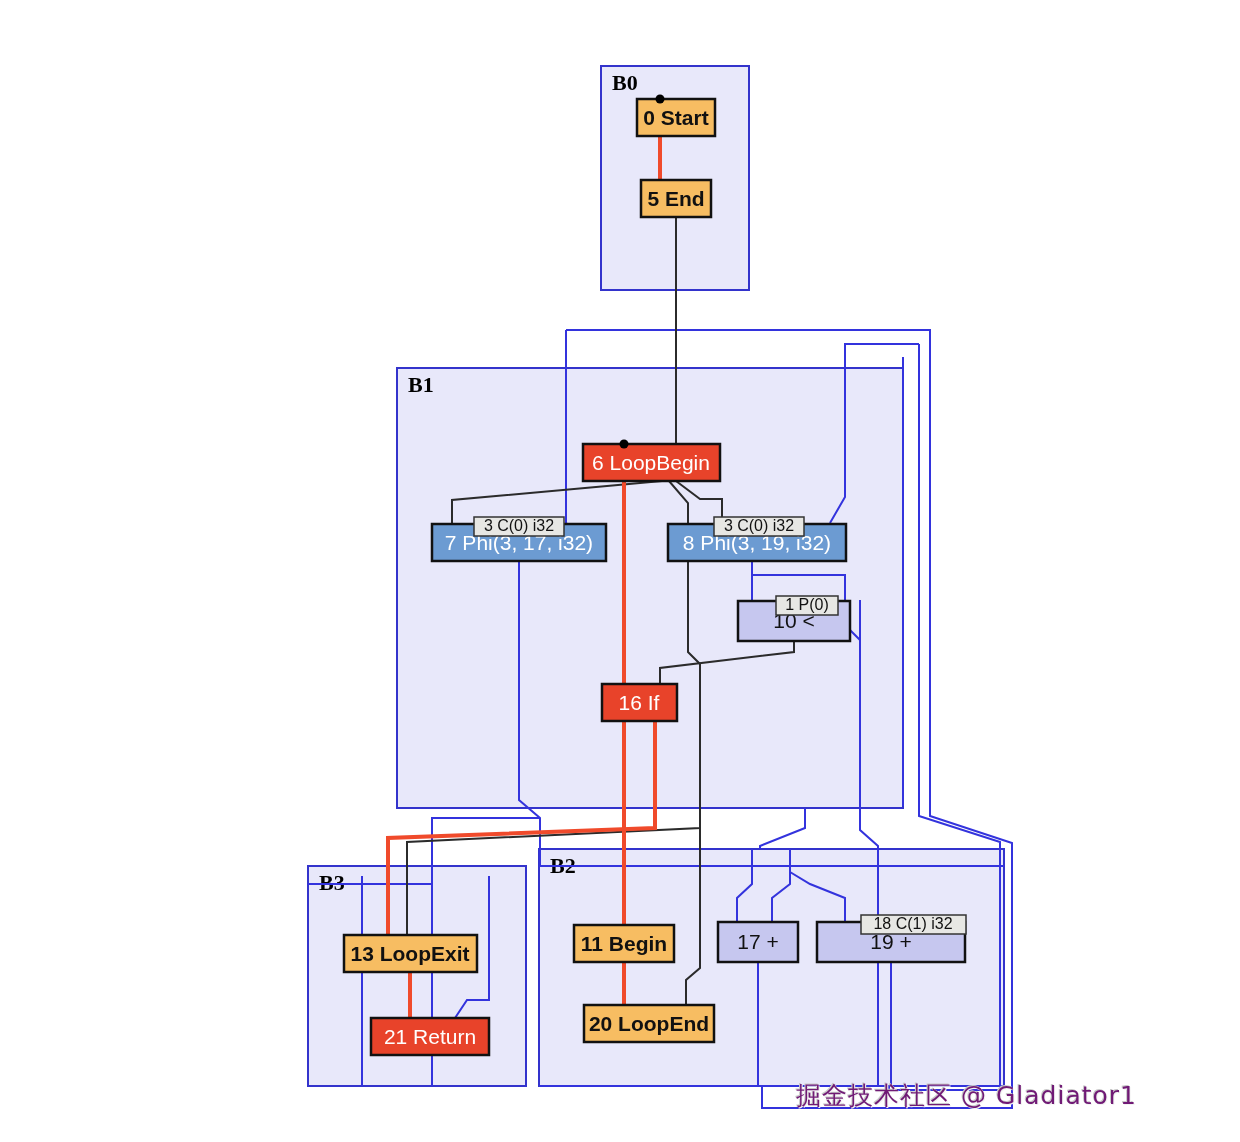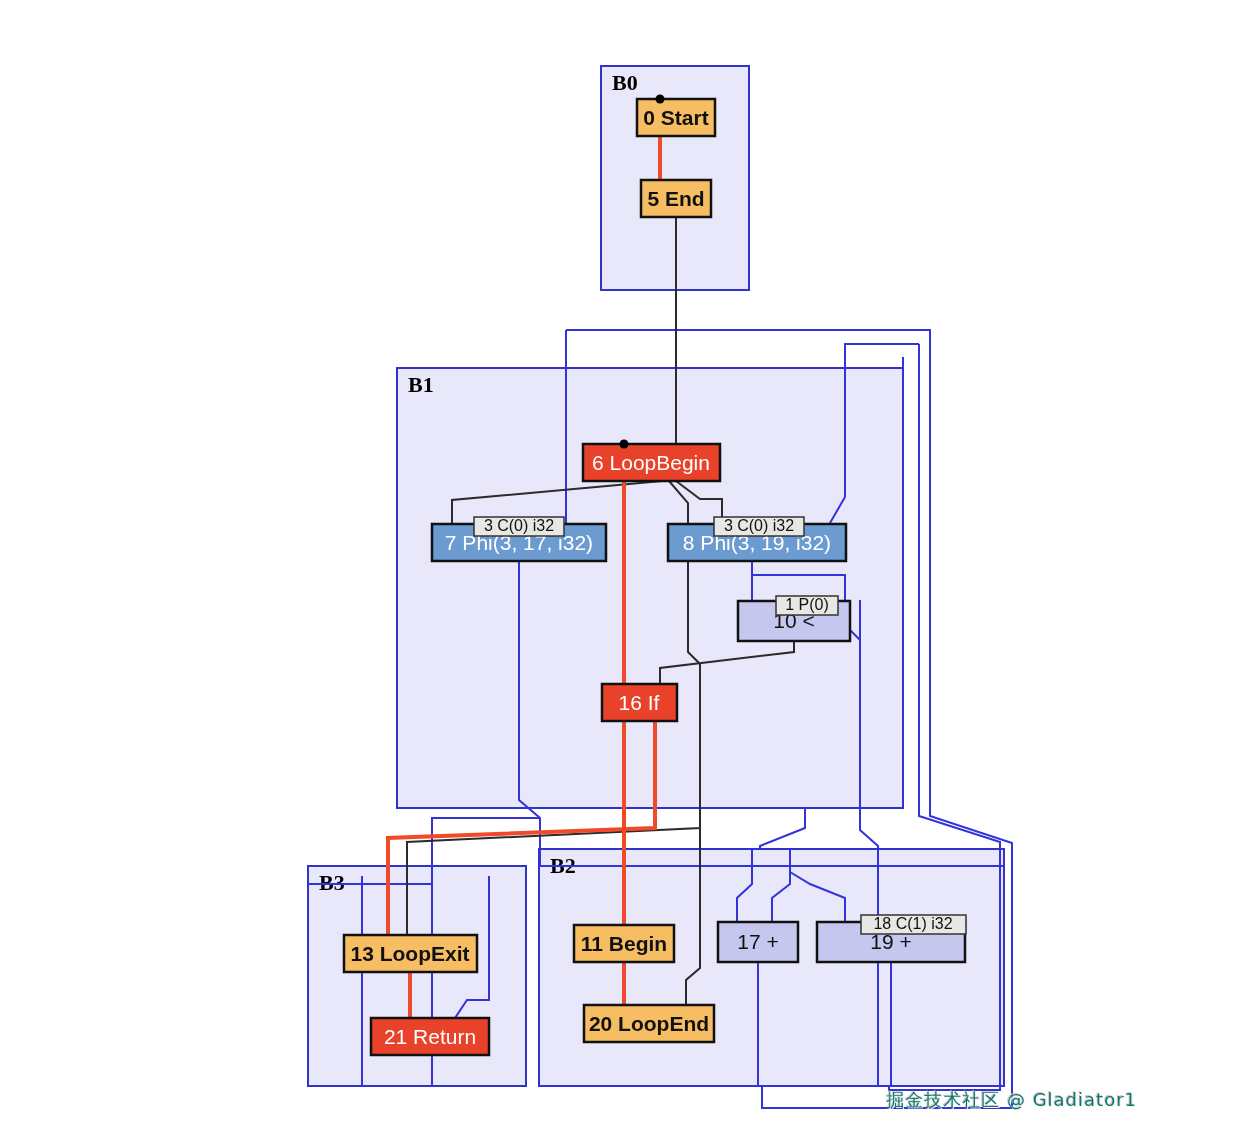--- a/index.html
+++ b/index.html
@@ -80,22 +80,22 @@
     dominant-baseline: middle;
   }
 
   .anchor-dot { fill: #000000; }
 
   .watermark {
     position: absolute;
     right: 14px;
     bottom: 30px;
     font-family: "DejaVu Sans", sans-serif;
-    font-size: 18px;
-    color: #0f766e;
+    font-size: 25px;
+    color: #701a75;
     text-shadow: 1px 1px 0 #f2f2f2, -1px -1px 0 #c9c9c9;
     white-space: nowrap;
     letter-spacing: 1px;
   }
 </style>
 </head>
 <body>
 
 <div id="graph-root">
   <svg width="1240" height="1142" viewBox="0 0 1240 1142">

